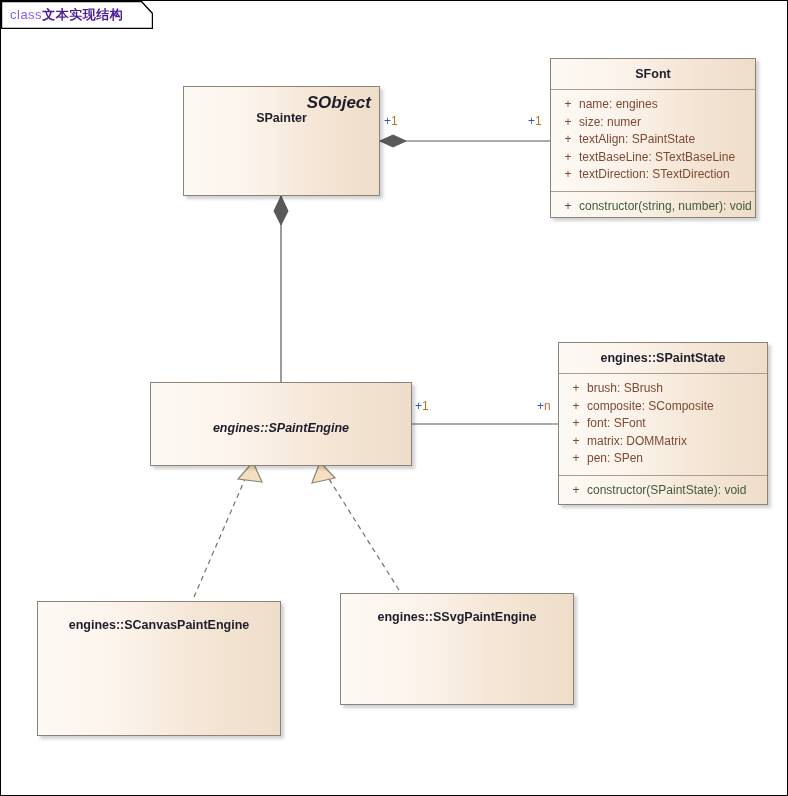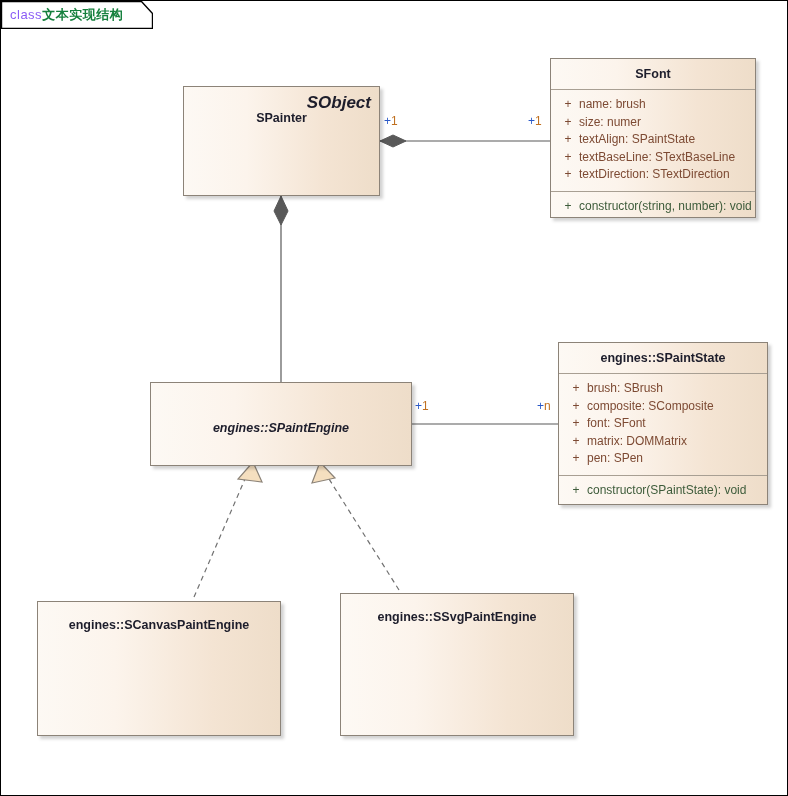--- a/index.html
+++ b/index.html
@@ -37,21 +37,21 @@
   #frame-label .label-text {
     position: absolute;
     left: 9px;
     top: 5px;
     font-size: 13px;
     line-height: 18px;
     white-space: nowrap;
     letter-spacing: 0.5px;
   }
   .kw-class { color: #8b5cf6; }
-  .cn-text  { color: #15803d; font-weight: bold; font-family: Liberation Serif, serif; }
+  .cn-text  { color: #4c1d95; font-weight: bold; font-family: Liberation Serif, serif; }
 
   
   #wires {
     position: absolute;
     left: 0;
     top: 0;
     width: 788px;
     height: 796px;
     pointer-events: none;
   }
@@ -112,21 +112,21 @@
   }
   .attr .vis, .attr .mtxt { color: #7d4a33; }
   .oper .vis, .oper .mtxt { color: #3d5b3a; }
 
   
   #box-spainter      { left: 182px; top: 85px;  width: 197px; height: 110px; }
   #box-sfont         { left: 549px; top: 57px;  width: 206px; height: 160px; }
   #box-spaintengine  { left: 149px; top: 381px; width: 262px; height: 84px; }
   #box-spaintstate   { left: 557px; top: 341px; width: 210px; height: 163px; }
   #box-scanvas       { left: 36px;  top: 600px; width: 244px; height: 135px; }
-  #box-ssvg          { left: 339px; top: 592px; width: 234px; height: 143px; }
+  #box-ssvg          { left: 339px; top: 592px; width: 234px; height: 112px; }
 
   
   .mult {
     position: absolute;
     font-size: 12px;
     white-space: nowrap;
   }
   .mult .p  { color: #2a59c8; }
   .mult .nv { color: #c07020; }
   #mult-painter-font-left  { left: 383px; top: 113px; }
@@ -182,21 +182,21 @@
     <div class="stereotype">SObject</div>
     <div class="hdr" style="padding-top:24px;">SPainter</div>
   </div>
 
   <div class="cbox" id="box-sfont">
     <div class="hdr">SFont</div>
     <div class="sep"></div>
     <div class="compartment">
       <div class="member attr">
           <span class="vis">+</span>
-          <span class="mtxt">name: brush</span>
+          <span class="mtxt">name: engines</span>
         </div>
       <div class="member attr">
           <span class="vis">+</span>
           <span class="mtxt">size: numer</span>
         </div>
       <div class="member attr">
           <span class="vis">+</span>
           <span class="mtxt">textAlign: SPaintState</span>
         </div>
       <div class="member attr">

